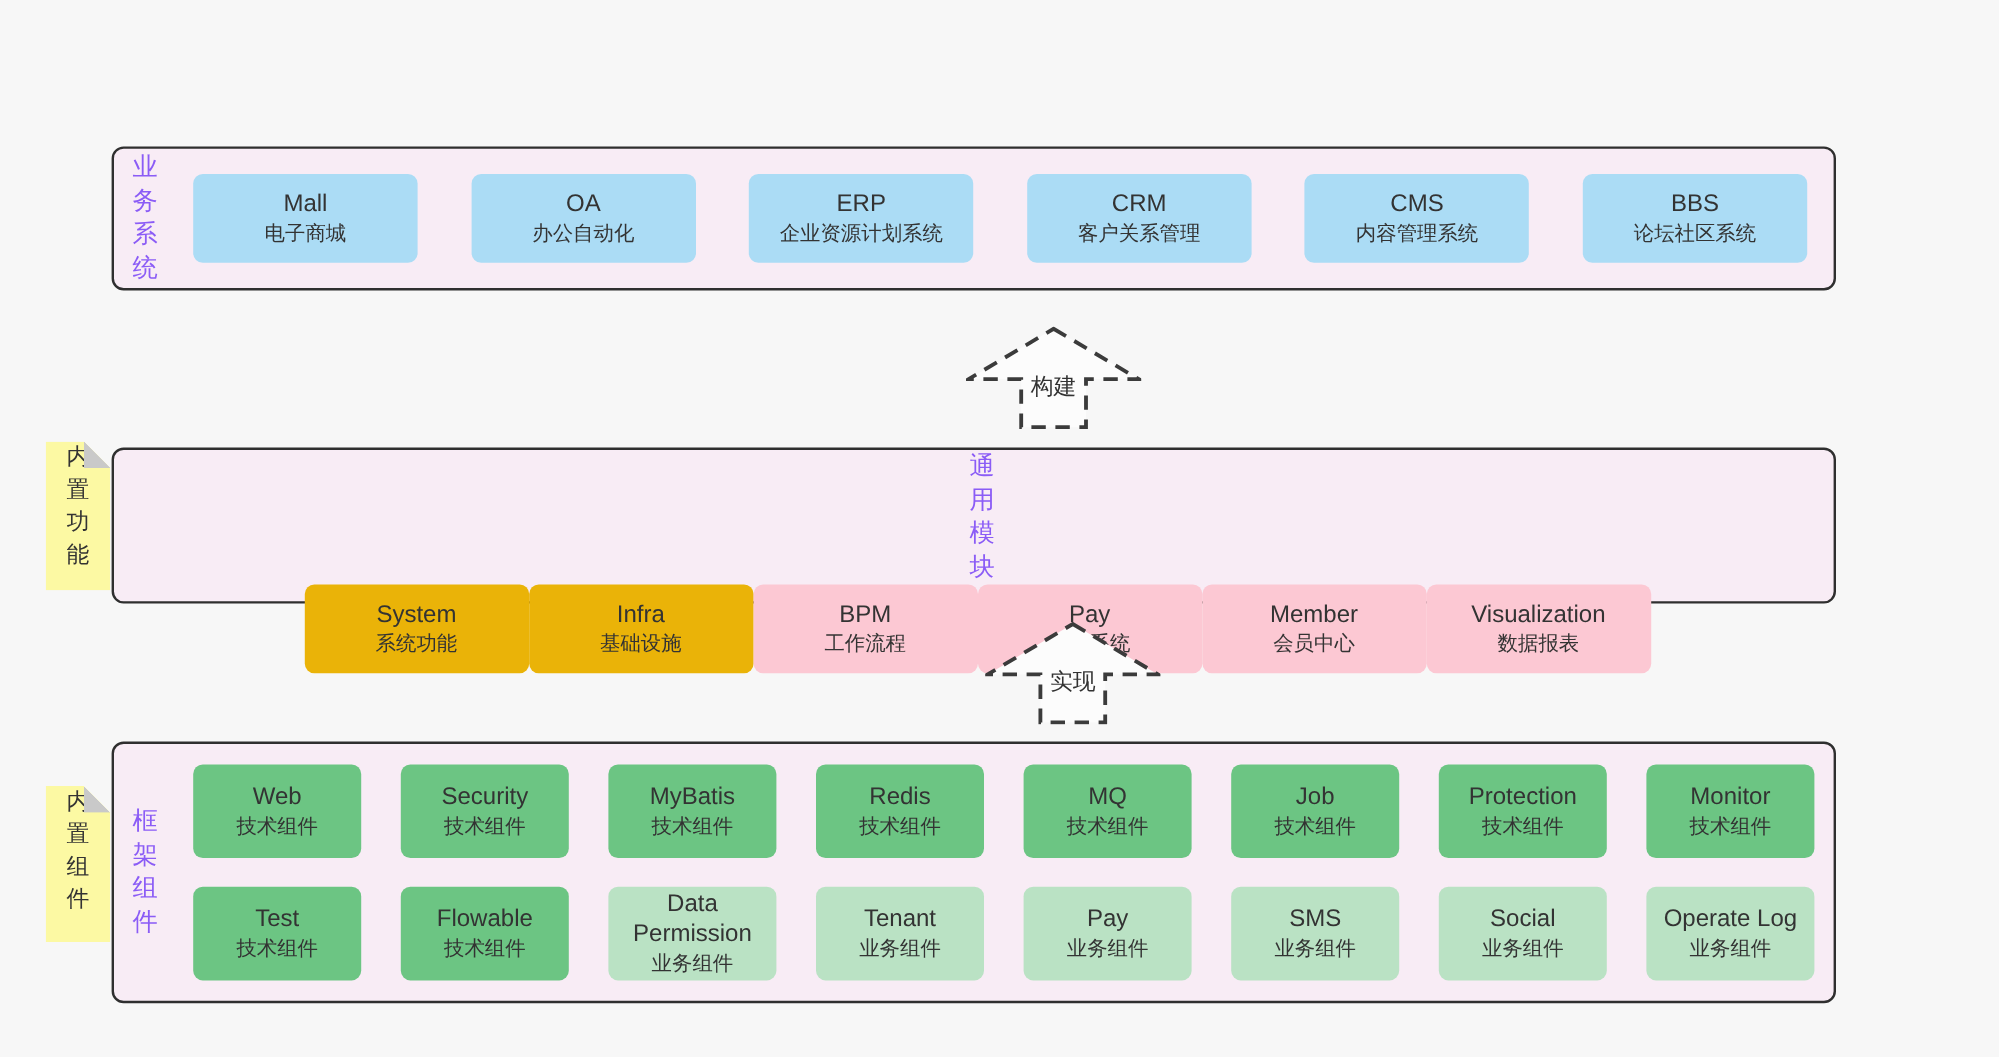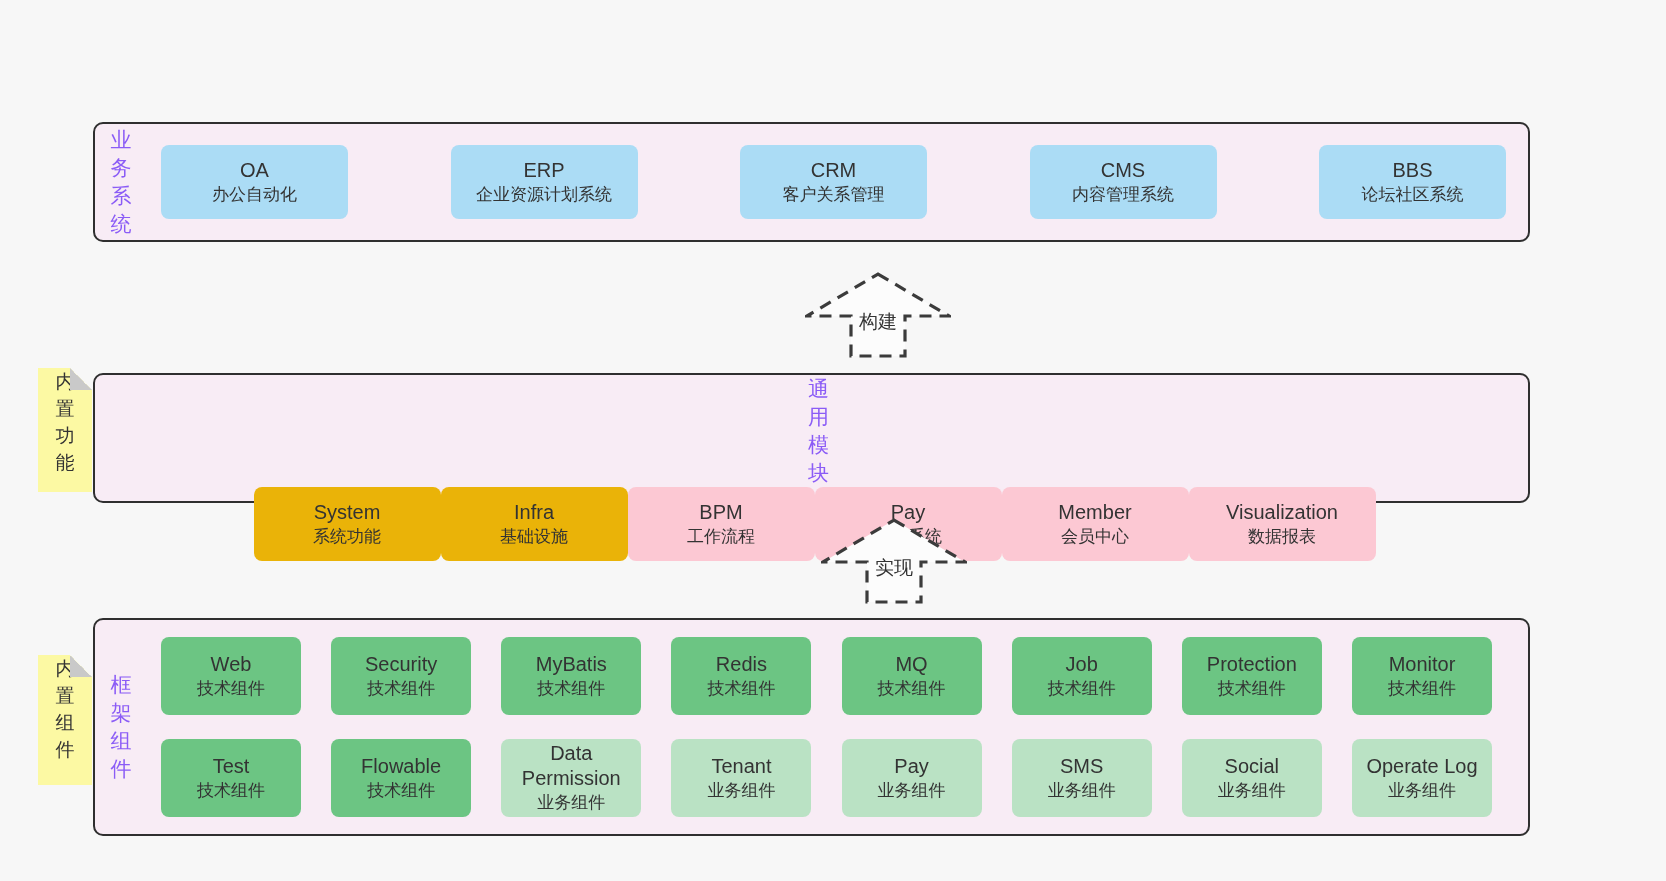--- a/index.html
+++ b/index.html
@@ -21,21 +21,21 @@
     flex:0 0 auto; width:24px; margin-left:14px;
     font-size:21px; line-height:28px; text-align:center;
     word-break:break-all; color:#8b5cf6;
   }
   .boxes {
     flex:1; display:flex; justify-content:space-between;
     padding:0 22px 0 28px;
   }
   .boxes-grid {
     flex:1; display:flex; flex-wrap:wrap; row-gap:26px;
-    justify-content:space-between; padding:0 36px 0 28px;gap:24px;
+    justify-content:space-between; padding:0 16px 0 28px;gap:24px;
   }
   .box {
     border-radius:8px; display:flex; flex-direction:column;
     justify-content:center; align-items:center; text-align:center;
     box-sizing:border-box; padding:4px 8px;
   }
   .w6 { width:187px; height:74px; }
   .w8 { width:140px; height:78px; }
   .box .en { font-size:20px; line-height:25px; }
   .box .cn { font-size:17px; line-height:24px; }
@@ -78,20 +78,24 @@
 </style>
 </head>
 <body>
 
 <div class="canvas">
 
   <div class="panel" id="panel-business">
     <div class="vlabel">业务系统</div>
     <div class="boxes">
       <div class="box w6 blue">
+        <div class="en">Mall</div>
+        <div class="cn">电子商城</div>
+      </div>
+      <div class="box w6 blue">
         <div class="en">OA</div>
         <div class="cn">办公自动化</div>
       </div>
       <div class="box w6 blue">
         <div class="en">ERP</div>
         <div class="cn">企业资源计划系统</div>
       </div>
       <div class="box w6 blue">
         <div class="en">CRM</div>
         <div class="cn">客户关系管理</div>

